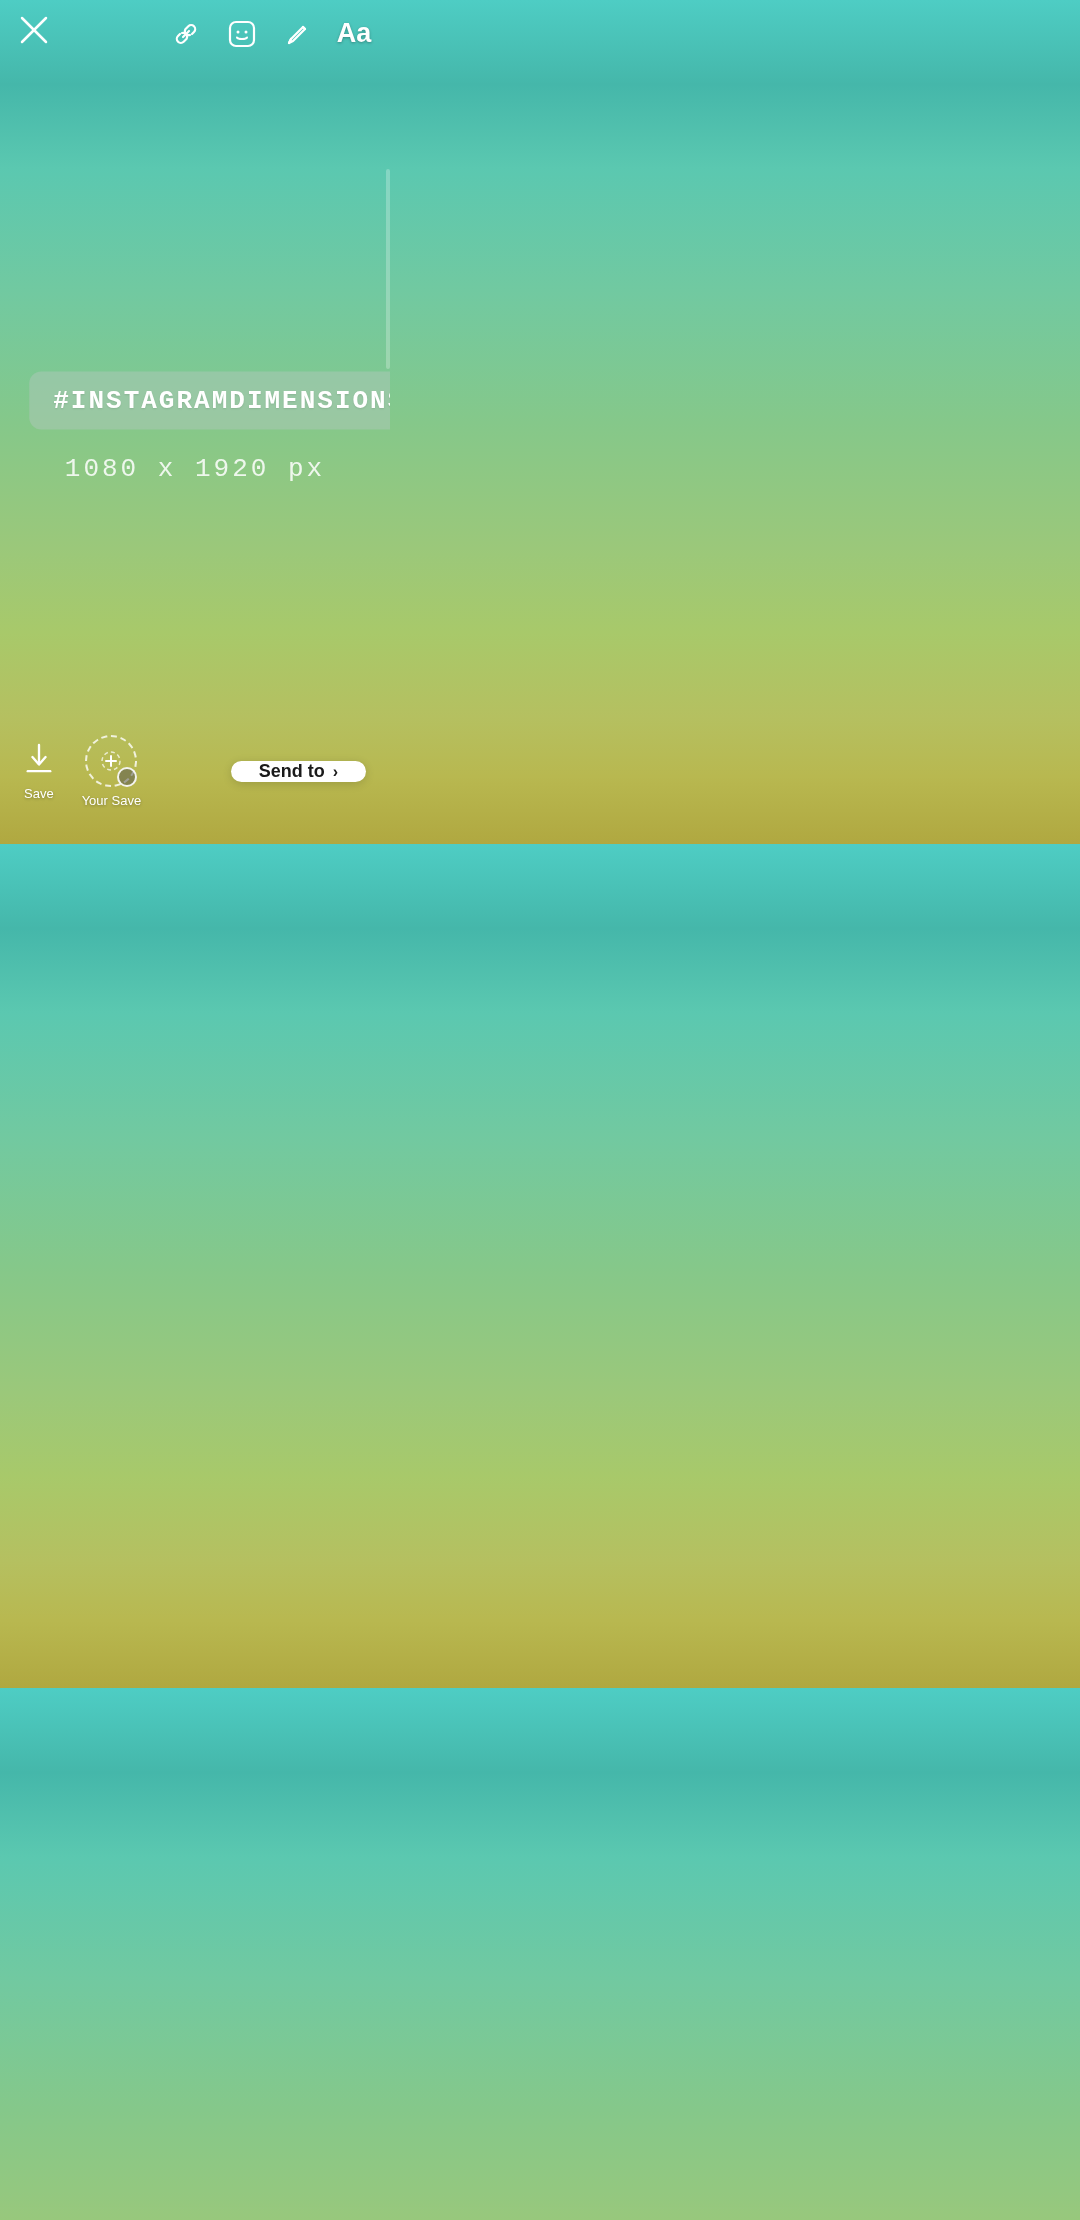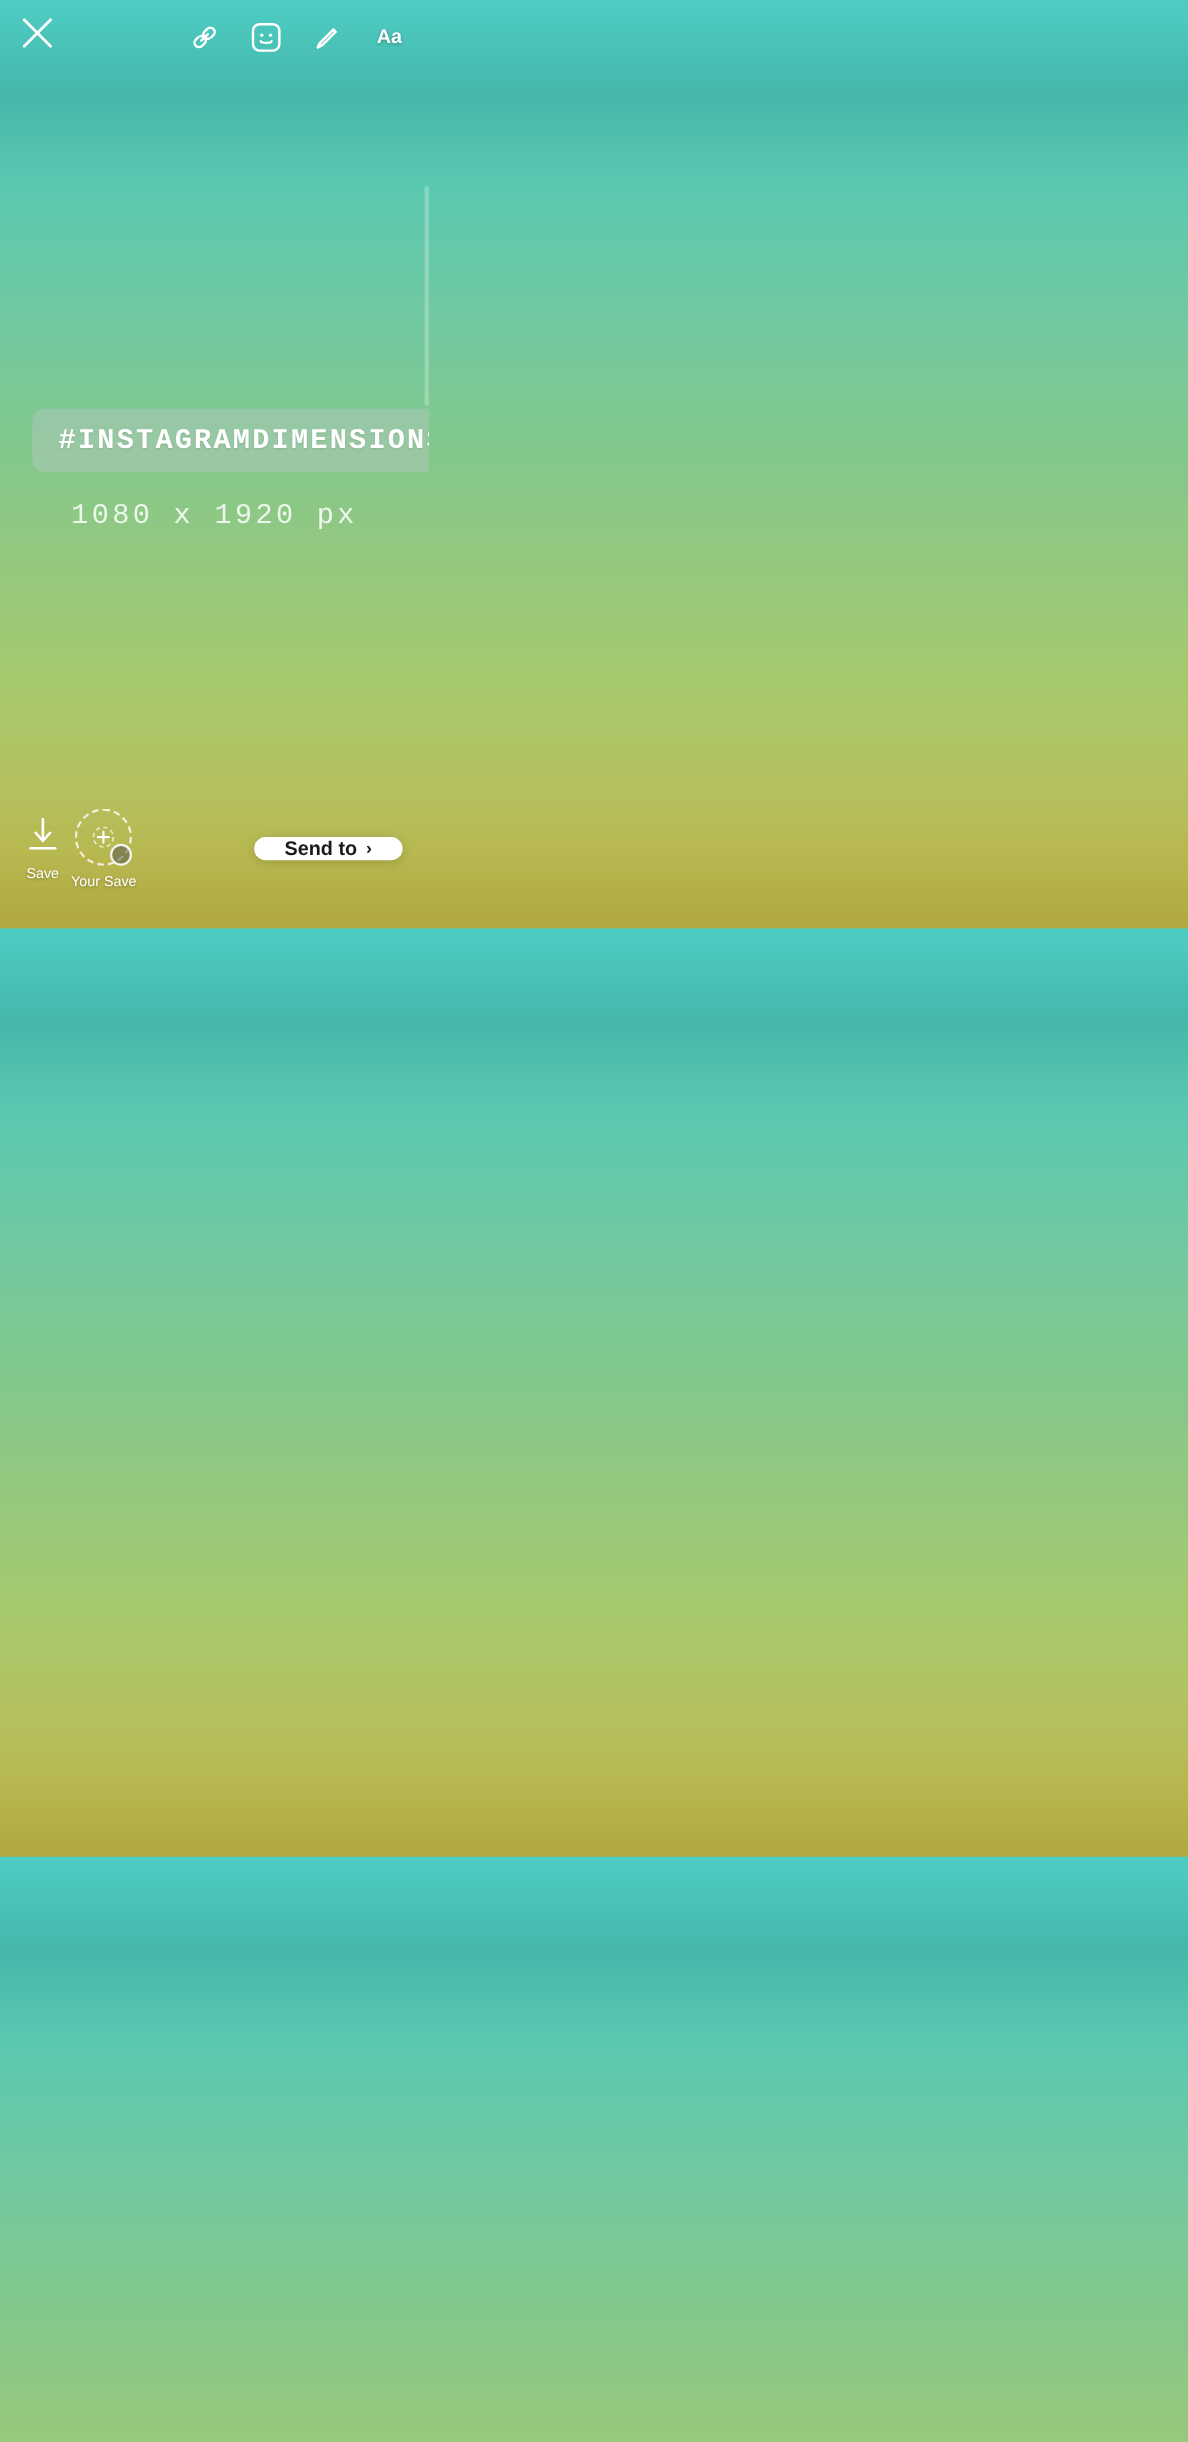--- a/index.html
+++ b/index.html
@@ -132,21 +132,21 @@
       display: flex;
       align-items: center;
       justify-content: space-between;
       padding: 20px 24px 36px;
       z-index: 10;
     }
 
     .bottom-left-actions {
       display: flex;
       align-items: center;
-      gap: 11px;
+      gap: 28px;
     }
 
     .bottom-action {
       display: flex;
       flex-direction: column;
       align-items: center;
       gap: 6px;
       cursor: pointer;
       color: white;
     }
@@ -210,21 +210,21 @@
       font-size: 16px;
     }
 
     .download-svg {
       width: 28px;
       height: 30px;
     }
 
     
     .text-icon {
-      font-size: 18px;
+      font-size: 27px;
       font-weight: 700;
       color: white;
     }
   </style>
 </head>
 <body>
 
 <div class="story-canvas">
 
   <div class="top-toolbar">

